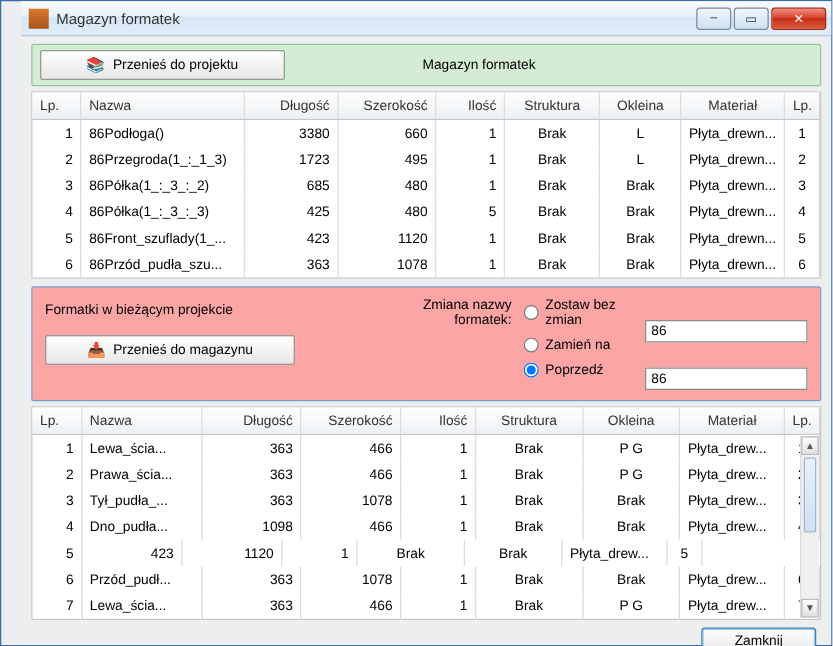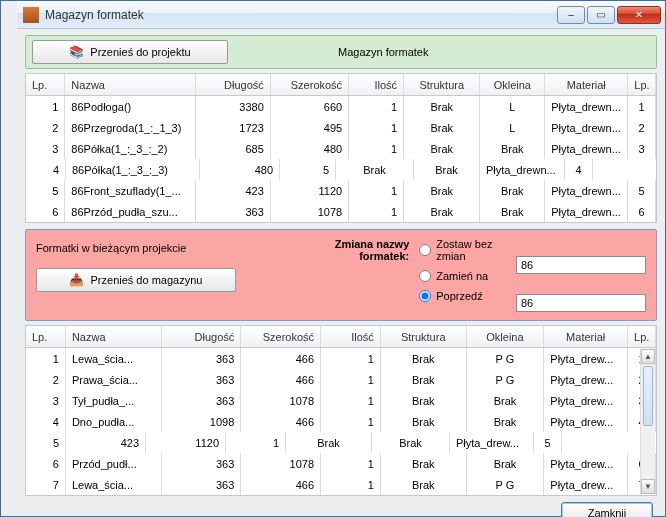--- a/index.html
+++ b/index.html
@@ -159,21 +159,21 @@
     width: 240px;
   }
   .mid-label { font-size:11px; padding-top:4px; }
   .mid-right {
     flex:1;
     display:flex;
     gap:10px;
     align-items:flex-start;
     padding-left: 30px;
   }
-  .zmiana-label { padding-top:0; width:130px; text-align:right;font-weight:bold; }
+  .zmiana-label { padding-top:0; width:130px; text-align:right; }
   .radios { display:flex; flex-direction:column; gap:8px; }
   .radios label { display:flex; align-items:center; gap:5px; font-size:11px; }
   .radios input { margin:0; width:12px; height:12px; }
   .txtfields { display:flex; flex-direction:column; gap:20px; padding-top:18px; }
   .txtin {
     width: 130px; height:18px;
     border:1px solid #8a8a8a;
     padding: 1px 4px;
     font-size:11px;
     background:#fff;
@@ -258,20 +258,21 @@
             <div class="gcell c-szer num">480</div>
             <div class="gcell c-il num">1</div>
             <div class="gcell c-str ctr">Brak</div>
             <div class="gcell c-okl ctr">Brak</div>
             <div class="gcell c-mat">Płyta_drewn...</div>
             <div class="gcell c-lp2 ctr">3</div>
           </div>
           <div class="grow">
             <div class="gcell c-lp num">4</div>
             <div class="gcell c-nazwa">86Półka(1_:_3_:_3)</div>
+            <div class="gcell c-dlug num">425</div>
             <div class="gcell c-szer num">480</div>
             <div class="gcell c-il num">5</div>
             <div class="gcell c-str ctr">Brak</div>
             <div class="gcell c-okl ctr">Brak</div>
             <div class="gcell c-mat">Płyta_drewn...</div>
             <div class="gcell c-lp2 ctr">4</div>
           </div>
           <div class="grow">
             <div class="gcell c-lp num">5</div>
             <div class="gcell c-nazwa">86Front_szuflady(1_...</div>

